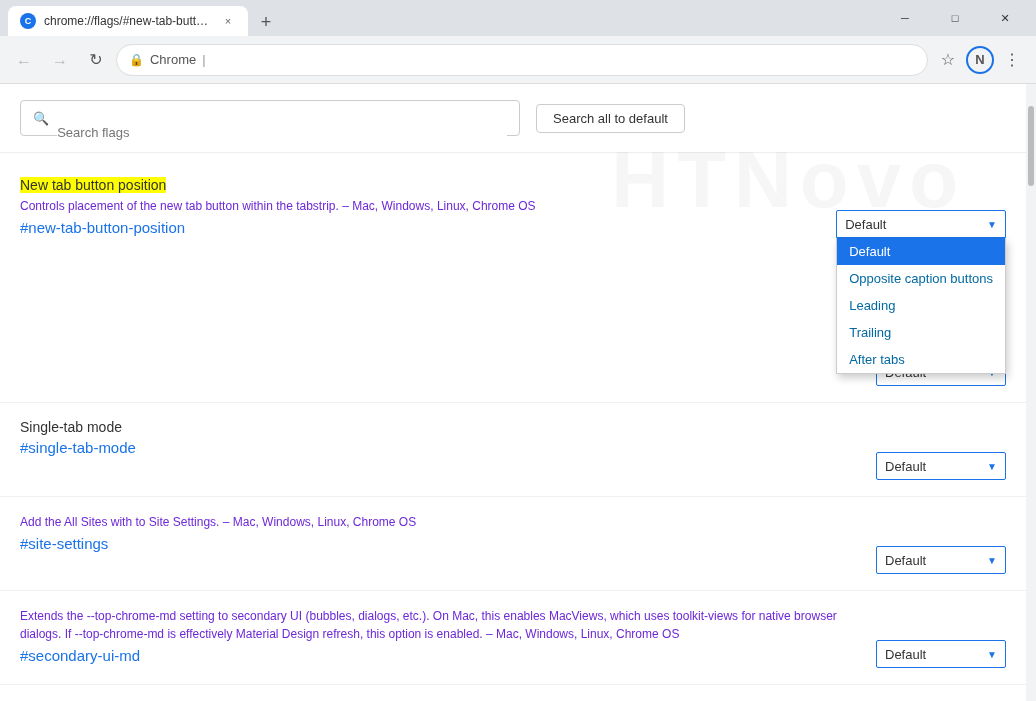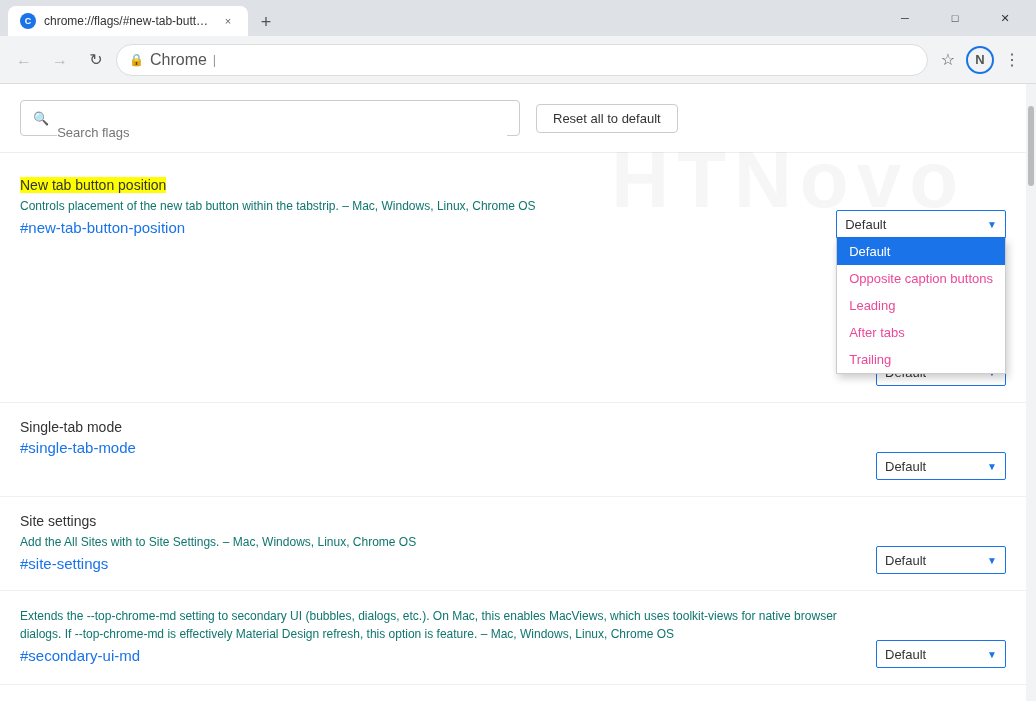--- a/index.html
+++ b/index.html
@@ -85,21 +85,21 @@
       background: #fff;
       border: 1px solid #ddd;
       border-radius: 20px;
       height: 32px;
       display: flex;
       align-items: center;
       padding: 0 12px;
       gap: 6px;
     }
     .omnibox-icon { color: #999; font-size: 12px; }
-    .omnibox-brand { color: #555; font-size: 16px; }
+    .omnibox-brand { color: #555; font-size: 13px; }
     .omnibox-sep { color: #999; }
     .toolbar-icons {
       display: flex; gap: 2px; align-items: center;
     }
     .toolbar-icon {
       width: 32px; height: 32px;
       border-radius: 50%;
       display: flex; align-items: center; justify-content: center;
       cursor: pointer; color: #555; font-size: 16px;
     }
@@ -177,21 +177,21 @@
     }
     .flag-info { flex: 1; }
     .flag-name {
       font-size: 14px;
       font-weight: 500;
       color: #333;
       margin-bottom: 4px;
     }
     .flag-desc {
       font-size: 12px;
-      color: #0f766e;
+      color: #6d28d9;
       line-height: 1.5;
       margin-bottom: 4px;
     }
     .flag-link {
       font-size: 15px;
       color: #1a73e8;
       cursor: pointer;
       text-decoration: none;
     }
 
@@ -239,21 +239,21 @@
     .dropdown-menu {
       border: 1px solid #ccc;
       border-top: none;
       background: #fff;
       box-shadow: 2px 4px 8px rgba(0,0,0,0.2);
     }
     .dropdown-menu-item {
       padding: 6px 12px;
       font-size: 13px;
       cursor: pointer;
-      color: #ec4899;
+      color: #0369a1;
       white-space: nowrap;
     }
     .dropdown-menu-item.selected {
       background: #1a73e8;
       color: #fff;
     }
 
     
     .watermark {
       position: absolute;
@@ -307,21 +307,21 @@
 </div>
 
 <div class="main">
   <div class="content">
 
     <div class="flags-header">
       <div class="search-box">
         <span style="color:#999;">🔍</span>
         <input type="text" placeholder="Search flags" style="">
       </div>
-      <button class="reset-btn">Reset all to default</button>
+      <button class="reset-btn">Search all to default</button>
     </div>
 
     <div class="watermark">HTNovo</div>
 
     <div class="flags-list">
 
       <div class="flag-item">
         <div class="flag-info">
           <div class="flag-name">
             <span style="background:yellow;">New tab button position</span>
@@ -333,22 +333,22 @@
 
           <div class="dropdown-open-container">
             <div class="dropdown-header">
               <span>Default</span>
               <span class="dropdown-arrow">▼</span>
             </div>
             <div class="dropdown-menu">
               <div class="dropdown-menu-item selected">Default</div>
               <div class="dropdown-menu-item">Opposite caption buttons</div>
               <div class="dropdown-menu-item">Leading</div>
+              <div class="dropdown-menu-item">Trailing</div>
               <div class="dropdown-menu-item">After tabs</div>
-              <div class="dropdown-menu-item">Trailing</div>
             </div>
           </div>
 
           <div style="margin-top: 148px;">
             <div class="dropdown">
               <span>Default</span>
               <span class="dropdown-arrow">▼</span>
             </div>
           </div>
         </div>
@@ -362,35 +362,34 @@
         <div class="flag-control">
           <div class="dropdown">
             <span>Default</span>
             <span class="dropdown-arrow">▼</span>
           </div>
         </div>
       </div>
 
       <div class="flag-item">
         <div class="flag-info">
-          <div class="flag-name">Site settings</div>
           <div class="flag-desc">Add the All Sites with to Site Settings. – Mac, Windows, Linux, Chrome OS</div>
           <a class="flag-link">#site-settings</a>
         </div>
         <div class="flag-control">
           <div class="dropdown">
             <span>Default</span>
             <span class="dropdown-arrow">▼</span>
           </div>
         </div>
       </div>
 
       <div class="flag-item">
         <div class="flag-info">
-          <div class="flag-desc">Extends the --top-chrome-md setting to secondary UI (bubbles, dialogs, etc.). On Mac, this enables MacViews, which uses toolkit-views for native browser dialogs. If --top-chrome-md is effectively Material Design refresh, this option is feature. – Mac, Windows, Linux, Chrome OS</div>
+          <div class="flag-desc">Extends the --top-chrome-md setting to secondary UI (bubbles, dialogs, etc.). On Mac, this enables MacViews, which uses toolkit-views for native browser dialogs. If --top-chrome-md is effectively Material Design refresh, this option is enabled. – Mac, Windows, Linux, Chrome OS</div>
           <a class="flag-link">#secondary-ui-md</a>
         </div>
         <div class="flag-control">
           <div class="dropdown">
             <span>Default</span>
             <span class="dropdown-arrow">▼</span>
           </div>
         </div>
       </div>
 

